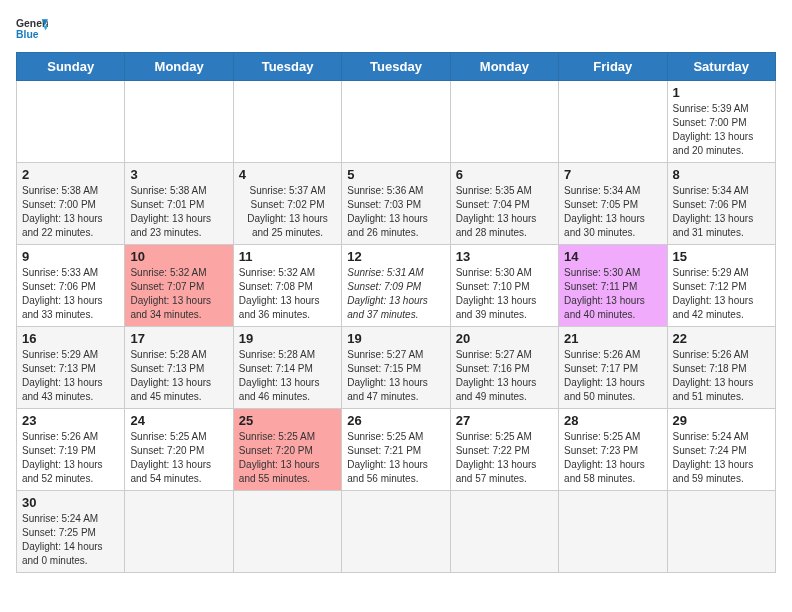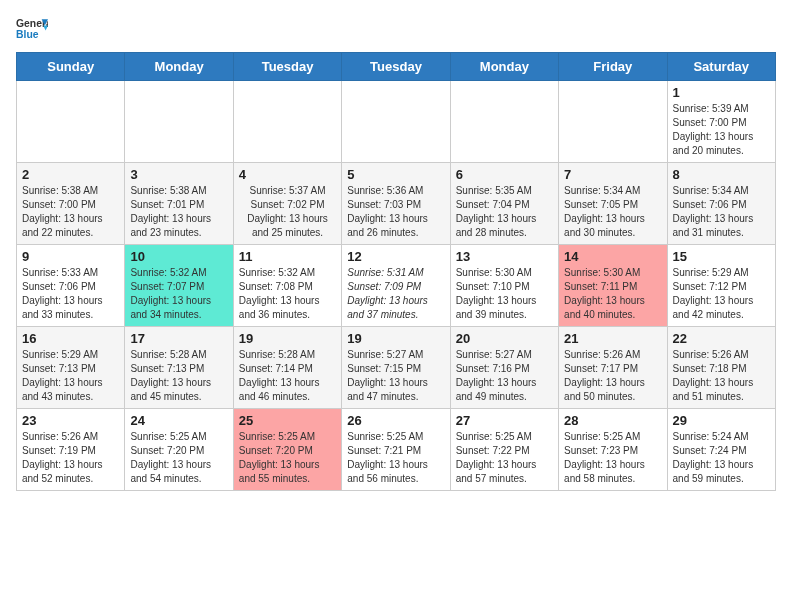--- a/index.html
+++ b/index.html
@@ -174,21 +174,21 @@
 Daylight: 13 hours and 31 minutes.</div>
         </td>
       </tr>
       <tr>
         <td style="background: rgb(255, 255, 255);">
           <span class="day-num">9</span>
           <div class="day-info" style="white-space: pre-line;">Sunrise: 5:33 AM
 Sunset: 7:06 PM
 Daylight: 13 hours and 33 minutes.</div>
         </td>
-        <td style="background: #5eead4; margin-left: 25px;">
+        <td style="background: #fca5a5; margin-left: 25px;">
           <span class="day-num">10</span>
           <div class="day-info" style="white-space: pre-line;">Sunrise: 5:32 AM
 Sunset: 7:07 PM
 Daylight: 13 hours and 34 minutes.</div>
         </td>
         <td style="background: rgb(255, 255, 255);">
           <span class="day-num">11</span>
           <div class="day-info" style="white-space: pre-line;">Sunrise: 5:32 AM
 Sunset: 7:08 PM
 Daylight: 13 hours and 36 minutes.</div>
@@ -198,21 +198,21 @@
           <div class="day-info" style="white-space: pre-line; font-style: italic;">Sunrise: 5:31 AM
 Sunset: 7:09 PM
 Daylight: 13 hours and 37 minutes.</div>
         </td>
         <td style="background: rgb(255, 255, 255); margin-left: 23px;">
           <span class="day-num">13</span>
           <div class="day-info" style="white-space: pre-line;">Sunrise: 5:30 AM
 Sunset: 7:10 PM
 Daylight: 13 hours and 39 minutes.</div>
         </td>
-        <td style="background: #fca5a5;">
+        <td style="background: #f0abfc;">
           <span class="day-num">14</span>
           <div class="day-info" style="white-space: pre-line;">Sunrise: 5:30 AM
 Sunset: 7:11 PM
 Daylight: 13 hours and 40 minutes.</div>
         </td>
         <td style="background: rgb(255, 255, 255);">
           <span class="day-num">15</span>
           <div class="day-info" style="white-space: pre-line;">Sunrise: 5:29 AM
 Sunset: 7:12 PM
 Daylight: 13 hours and 42 minutes.</div>
@@ -299,14 +299,28 @@
 Sunset: 7:23 PM
 Daylight: 13 hours and 58 minutes.</div>
         </td>
         <td style="background: rgb(255, 255, 255);">
           <span class="day-num">29</span>
           <div class="day-info" style="white-space: pre-line;">Sunrise: 5:24 AM
 Sunset: 7:24 PM
 Daylight: 13 hours and 59 minutes.</div>
         </td>
       </tr>
+      <tr>
+        <td style="background: rgb(245, 245, 245);">
+          <span class="day-num">30</span>
+          <div class="day-info" style="white-space: pre-line;">Sunrise: 5:24 AM
+Sunset: 7:25 PM
+Daylight: 14 hours and 0 minutes.</div>
+        </td>
+        <td class="empty-cell"></td>
+        <td class="empty-cell"></td>
+        <td class="empty-cell"></td>
+        <td class="empty-cell"></td>
+        <td class="empty-cell"></td>
+        <td class="empty-cell"></td>
+      </tr>
     </tbody>
 </table>
 
 </body></html>

